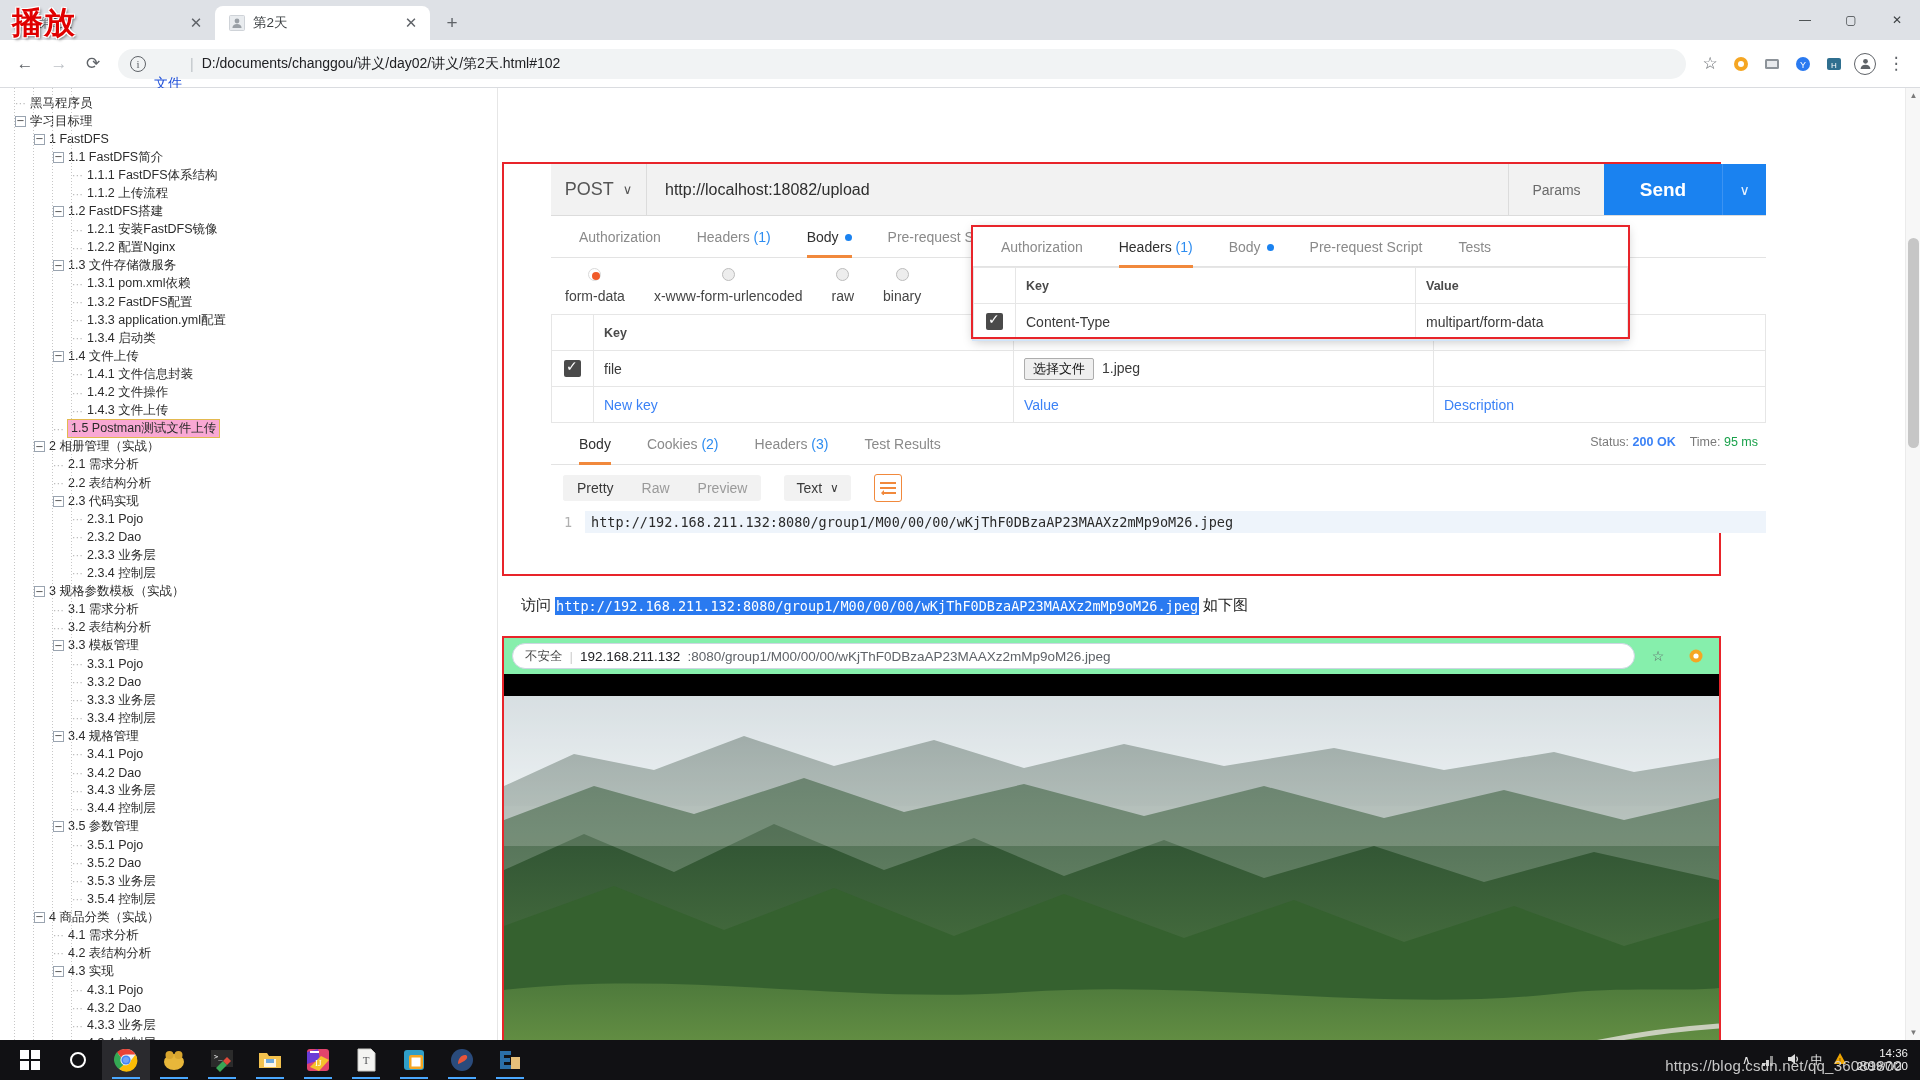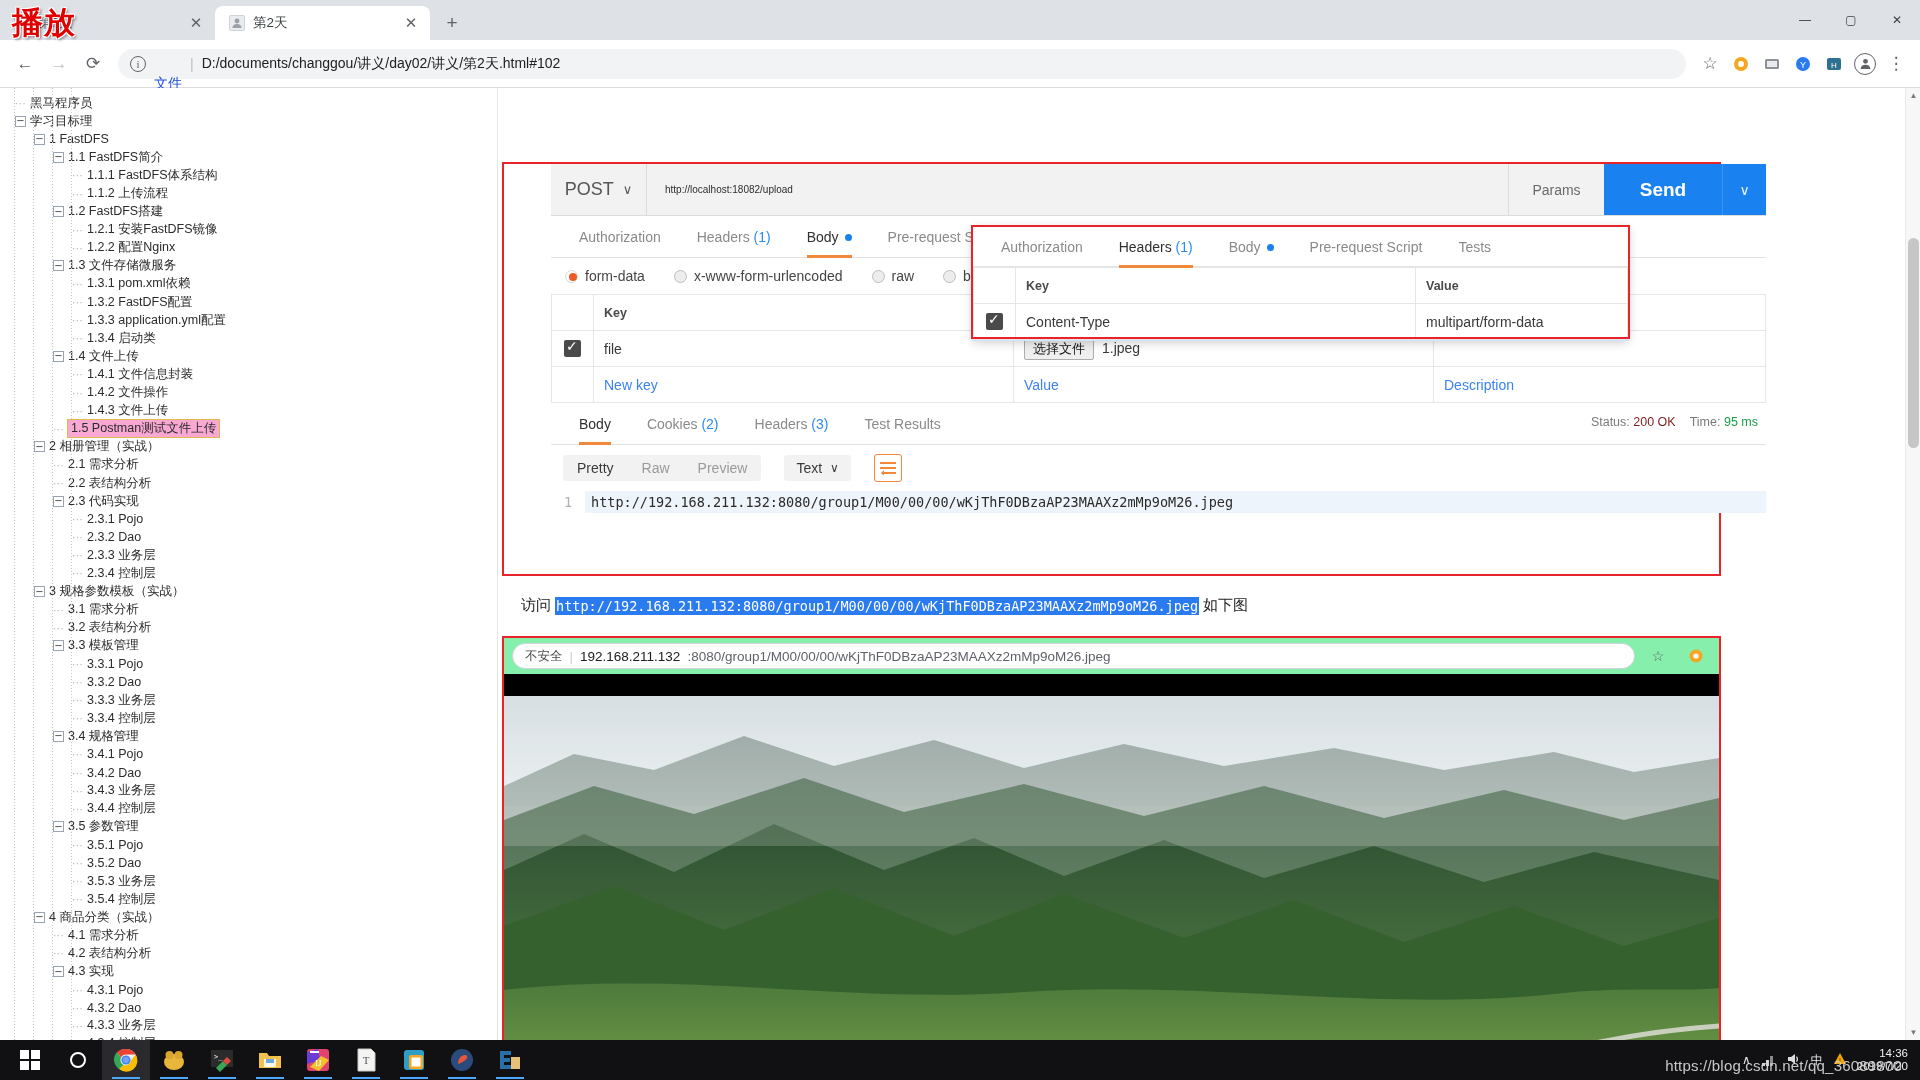--- a/index.html
+++ b/index.html
@@ -113,21 +113,21 @@
   
   .postman { position:absolute; left:0; top:4px; width:1220px; background:#fff;margin-left:47px; }
   .pm-urlrow { display:flex; height:52px; align-items:stretch; background:#f2f2f2;
                border-bottom:1px solid #dcdcdc; }
   .pm-method {
     width:96px; display:flex;align-items:center;justify-content:center;gap:9px;
     font-size:18px; color:#555; border-right:1px solid #dcdcdc;
   }
   .pm-url {
     flex:1 1 auto; background:#f2f2f2; display:flex; align-items:center;
-    padding-left:18px; font-size:10px; color:#2e2e2e;
+    padding-left:18px; font-size:16px; color:#2e2e2e;
   }
   .pm-params {
     width:96px; border-left:1px solid #dcdcdc; display:flex; align-items:center;
     justify-content:center; font-size:14px; color:#6a6a6a; background:#f2f2f2;
   }
   .pm-send {
     width:118px; background:#1a82f0; color:#fff; font-weight:bold; font-size:19px;
     display:flex;align-items:center;justify-content:center;
   }
   .pm-send-caret {
@@ -144,21 +144,21 @@
     content:""; position:absolute; left:18px; right:18px; bottom:0; height:3px;
     background:#f1893c;
   }
   .pm-tab .cnt { color:#2d8cf0; }
   .pm-tab .dot {
     display:inline-block;width:7px;height:7px;border-radius:50%;
     background:#1a82f0; margin-left:6px; vertical-align:middle;
   }
   .pm-bodytype { display:flex; align-items:center; gap:7px; padding:10px 14px;
                  font-size:14px; color:#454545; }
-  .pm-bodytype .opt { display:flex;align-items:center;gap:7px; margin-right:22px; }
+  .pm-bodytype .opt { display:flex;align-items:center;gap:7px; margin-right:22px;flex-direction:column; }
   .radio { width:13px;height:13px;border-radius:50%;border:1px solid #bdbdbd;
            background:#ededed; display:inline-block; }
   .radio.on { background:#fff; border:1px solid #d9d9d9; position:relative; }
   .radio.on::after { content:""; position:absolute; left:2.5px; top:2.5px;
                      width:8px;height:8px;border-radius:50%;background:#f05a28; }
   .pm-table { width:100%; border-collapse:collapse; font-size:14px; }
   .pm-table th, .pm-table td {
     border:1px solid #e6e6e6; height:36px; text-align:left; padding:0 10px;
     font-weight:normal; color:#3a3a3a;
   }
@@ -177,21 +177,21 @@
     display:inline-block; border:1px solid #adadad; background:#efefef;
     padding:1px 8px; font-size:13px; color:#111; border-radius:2px;
     margin-right:8px;
   }
   
   .pm-resp-tabs { display:flex; align-items:center; height:42px;
                   border-bottom:1px solid #e3e3e3; padding:0 10px;
                   position:relative; }
   .pm-status { position:absolute; right:8px; top:12px; font-size:12.5px;
                color:#7a7a7a; display:flex; gap:14px; }
-  .pm-status b { font-weight:normal; color:#7f1d1d; }
+  .pm-status b { font-weight:bold; color:#3b82f6; }
   .pm-status .tm { color:#1aa14b; }
   .pm-viewrow { display:flex; align-items:center; gap:23px; padding:9px 12px; }
   .vseg { display:flex; background:#f2f2f2; border-radius:3px; overflow:hidden; }
   .vseg div { padding:5px 14px; font-size:14px; color:#9a9a9a; }
   .vseg div.active { color:#3a3a3a; background:#f2f2f2; }
   .vsel { background:#f2f2f2; border-radius:3px; padding:5px 12px;
           font-size:14px; color:#3a3a3a; display:flex;align-items:center;gap:8px;}
   .wrapbtn { width:28px;height:28px;border:1px solid #f1893c;border-radius:3px;
              color:#f1893c; display:flex;align-items:center;justify-content:center;
              font-size:15px; }

